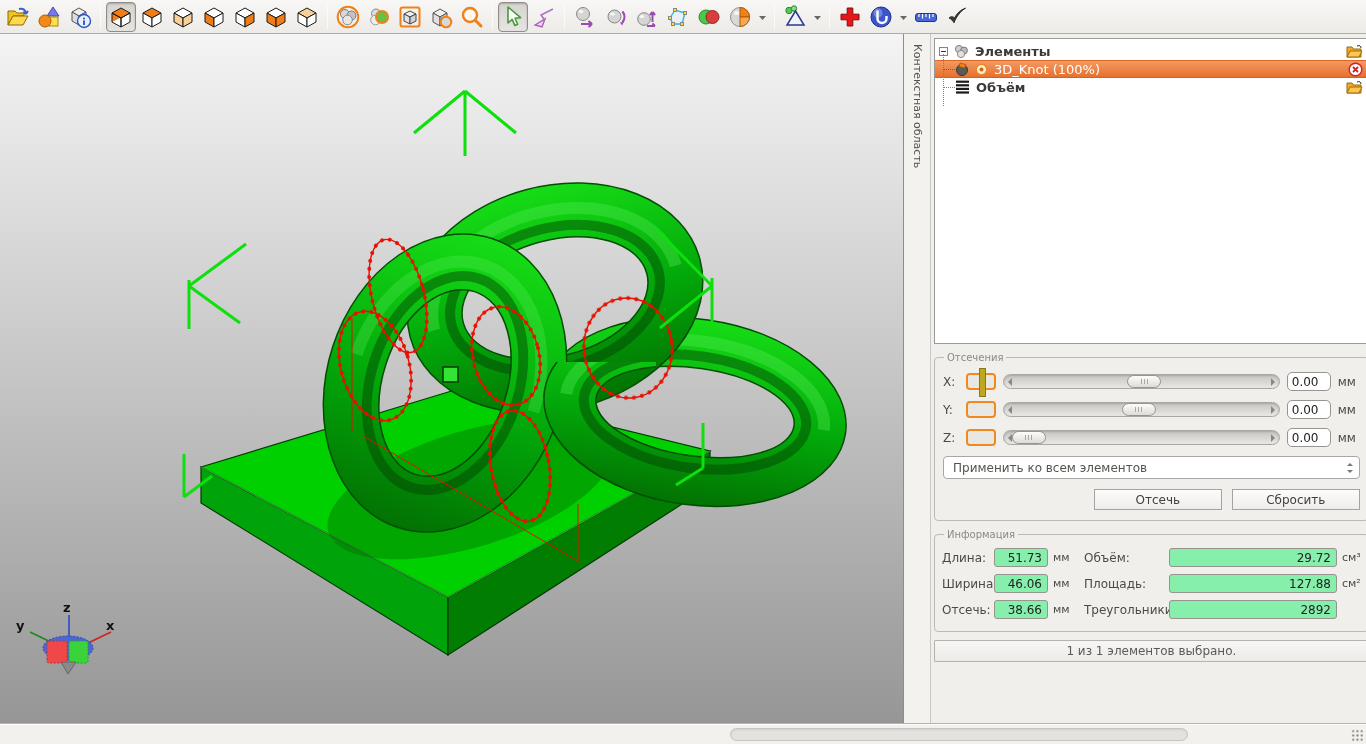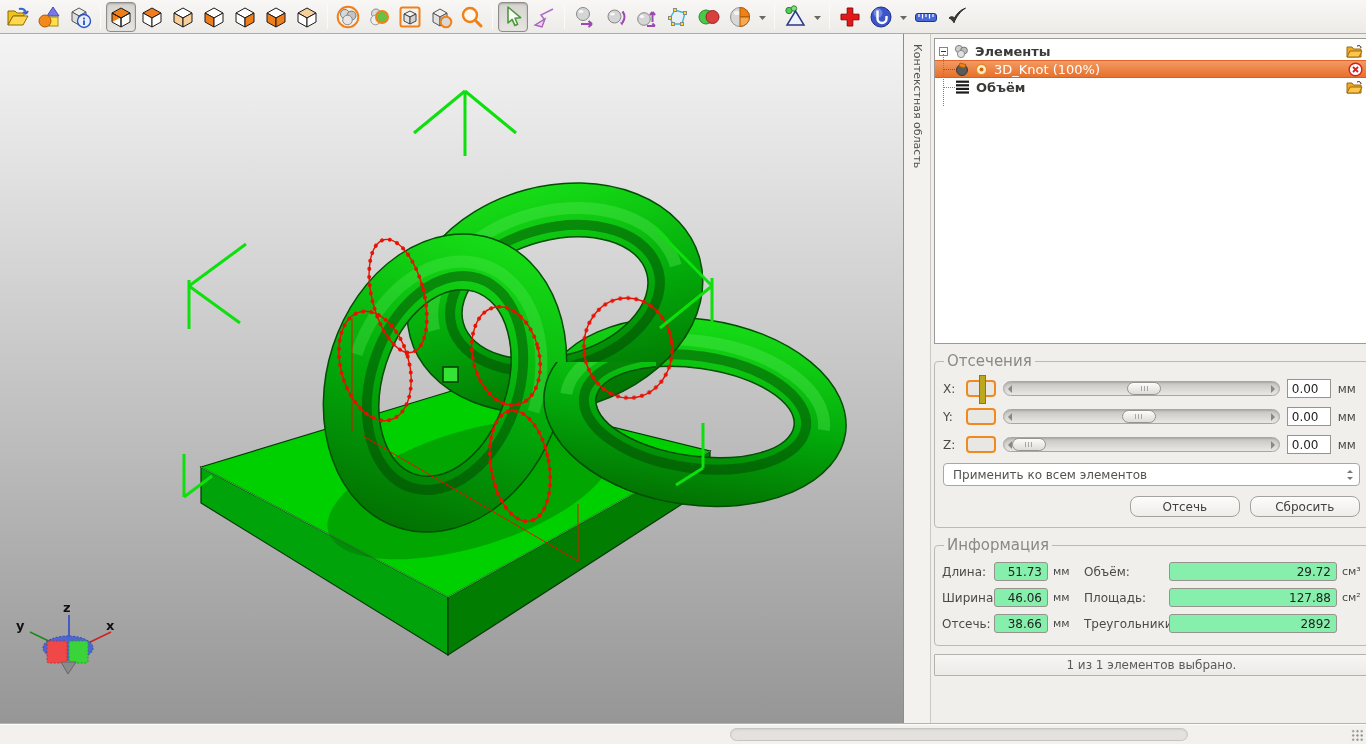--- a/index.html
+++ b/index.html
@@ -33,49 +33,49 @@
   .trow .spacer { flex:1; }
   .trow.selected { font-weight:normal; color:#fff; background:linear-gradient(#f29a64,#e8702c);
                    border-top:1px solid #e06525; border-bottom:1px solid #d85f20; padding-left:20px; }
   .expand { width:9px; height:9px; border:1px solid #848480; background:#fff; position:relative; flex:0 0 9px; }
   .expand::after { content:""; position:absolute; left:1px; right:1px; top:3px; height:1px; background:#333; }
   .conn-v { position:absolute; left:8px; top:15px; height:52px; border-left:1px dotted #808080; z-index:2; }
   .conn-h1 { position:absolute; left:8px; top:30px; width:12px; border-top:1px dotted #606060; z-index:2; }
   .conn-h2 { position:absolute; left:8px; top:48px; width:12px; border-top:1px dotted #808080; z-index:2; }
 
   fieldset.group { border:1px solid #bcbab6; border-radius:4px; margin-top:8px; padding:2px 6px 4px; }
-  fieldset.group legend { font-size:15px; color:#8b8986; padding:0 3px; margin-left:3px; }
+  fieldset.group legend { font-size:10px; color:#8b8986; padding:0 3px; margin-left:3px; }
 
   .axrow { display:flex; align-items:center; gap:7px; margin:7px 2px 9px; }
   .axlbl { width:16px; font-size:12px; color:#4a4a48; }
   .ptoggle { width:30px; height:17px; border:2px solid #f08a1e; border-radius:4px; background:#e9e7e3; position:relative; flex:0 0 30px; }
   .ptoggle.on::after { content:""; position:absolute; left:11px; top:-7px; width:5px; height:27px;
                         background:#bca81e; border:1px solid #8a7a10; }
   .slider { flex:1; height:15px; position:relative; border-radius:8px;
             background:linear-gradient(#c6c4c0,#eae8e4); border:1px solid #a9a7a3; box-shadow:inset 0 1px 2px rgba(0,0,0,.15); }
   .sarr { position:absolute; top:50%; transform:translateY(-50%); width:0; height:0; border:4px solid transparent; }
   .sarr.l { left:4px; border-right-color:#8a8886; border-left-width:0; }
   .sarr.r { right:4px; border-left-color:#8a8886; border-right-width:0; }
   .thumb { position:absolute; top:0; width:34px; height:13px; border-radius:7px;
            background:linear-gradient(#fdfcfb,#dedcd8); border:1px solid #96948f; transform:translateX(-50%);
            display:flex; align-items:center; justify-content:center; gap:2px; }
   .thumb i { width:1px; height:5px; background:#a9a7a3; display:block; }
-  .valbox { width:44px; height:19px; border:1px solid #96948f; border-radius:0; background:#fff;
+  .valbox { width:44px; height:19px; border:1px solid #96948f; border-radius:5px; background:#fff;
             font:12px "DejaVu Sans",sans-serif; padding:0 4px; color:#222; flex:0 0 44px; }
   .unit { font-size:12px; color:#4a4a48; width:22px; flex:0 0 22px; }
 
   .applysel { margin:4px 2px 0; height:23px; border:1px solid #a9a7a3; border-radius:4px; background:#fff;
               display:flex; align-items:center; padding-left:9px; position:relative; color:#55534f; }
   .applysel .spin { position:absolute; right:1px; top:1px; bottom:1px; width:16px; display:flex; flex-direction:column;
                     align-items:center; justify-content:center; gap:4px; }
   .spin b { width:0; height:0; border:3.5px solid transparent; display:block; }
   .spin b.up { border-bottom-color:#7a7874; border-top-width:0; }
   .spin b.dn { border-top-color:#7a7874; border-bottom-width:0; }
   .btnrow { display:flex; justify-content:flex-end; gap:10px; margin:10px 2px 6px; }
-  .pbtn { width:110px; height:21px; border:1px solid #a5a3a0; border-radius:8px;
+  .pbtn { width:128px; height:21px; border:1px solid #a5a3a0; border-radius:0;
           background:linear-gradient(#fdfcfb,#eeedeb); font:12px "DejaVu Sans",sans-serif; color:#3f3f3d; }
 
   .igrid { display:grid; grid-template-columns:47px 54px 26px 80px 168px auto;
            align-items:center; row-gap:7px; column-gap:5px; margin:6px 1px 8px; font-size:12px; }
   .ibox { height:19px; border:1px solid #96948f; border-radius:3px; background:#86efac; text-align:right;
           padding:0 5px; font:12px "DejaVu Sans",sans-serif; color:#222; width:100%; }
   .iunit { font-size:11px; color:#4a4a48; }
 
   .statusmsg { margin-top:8px; height:22px; border:1px solid #b4b2ae; border-radius:1px;
                background:linear-gradient(#f7f6f4,#edebe8); display:flex; align-items:center; justify-content:center;

